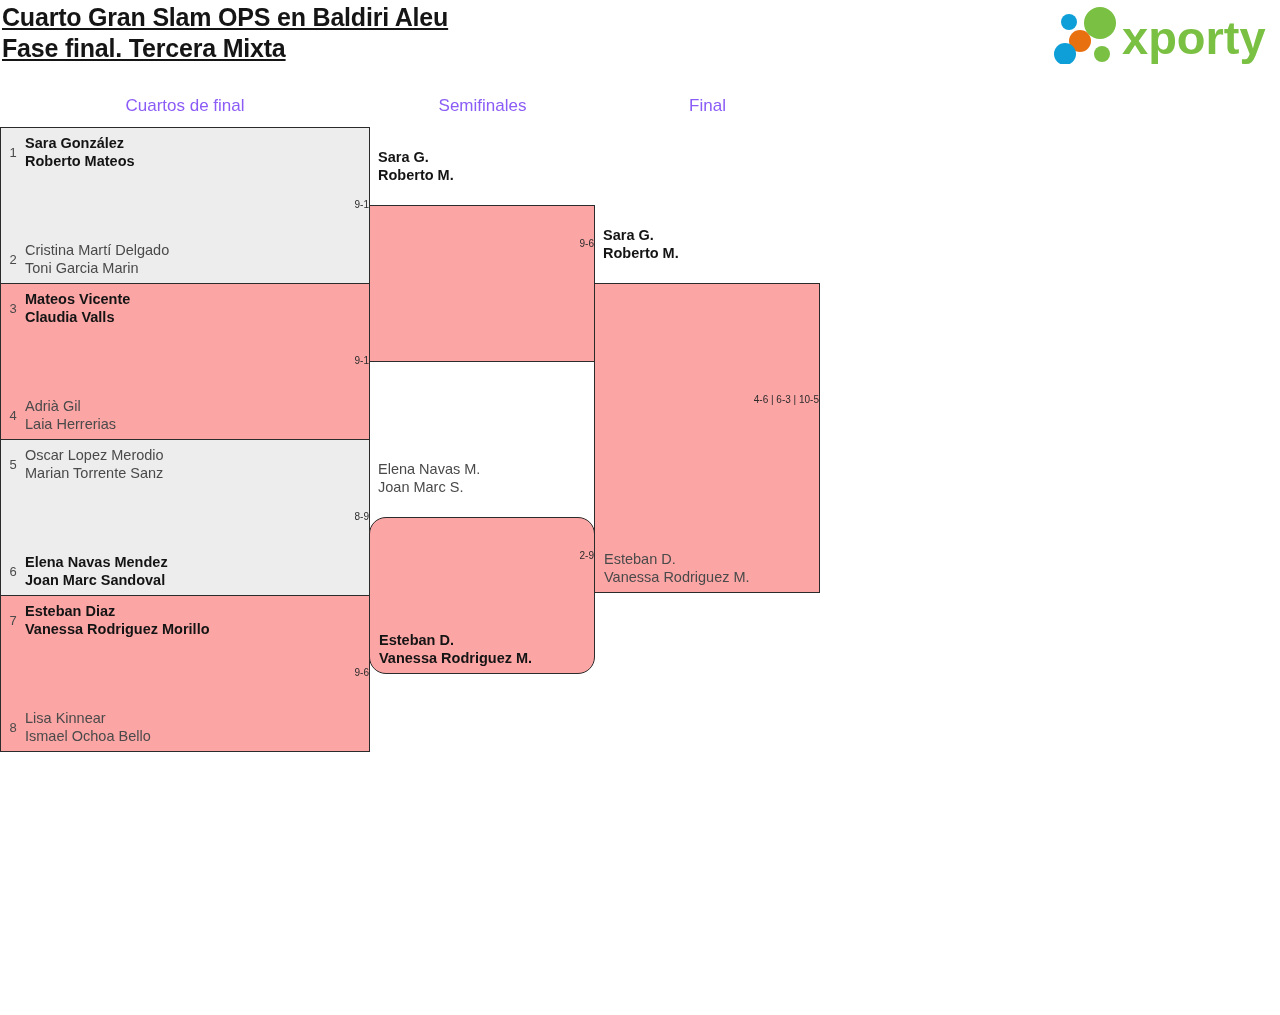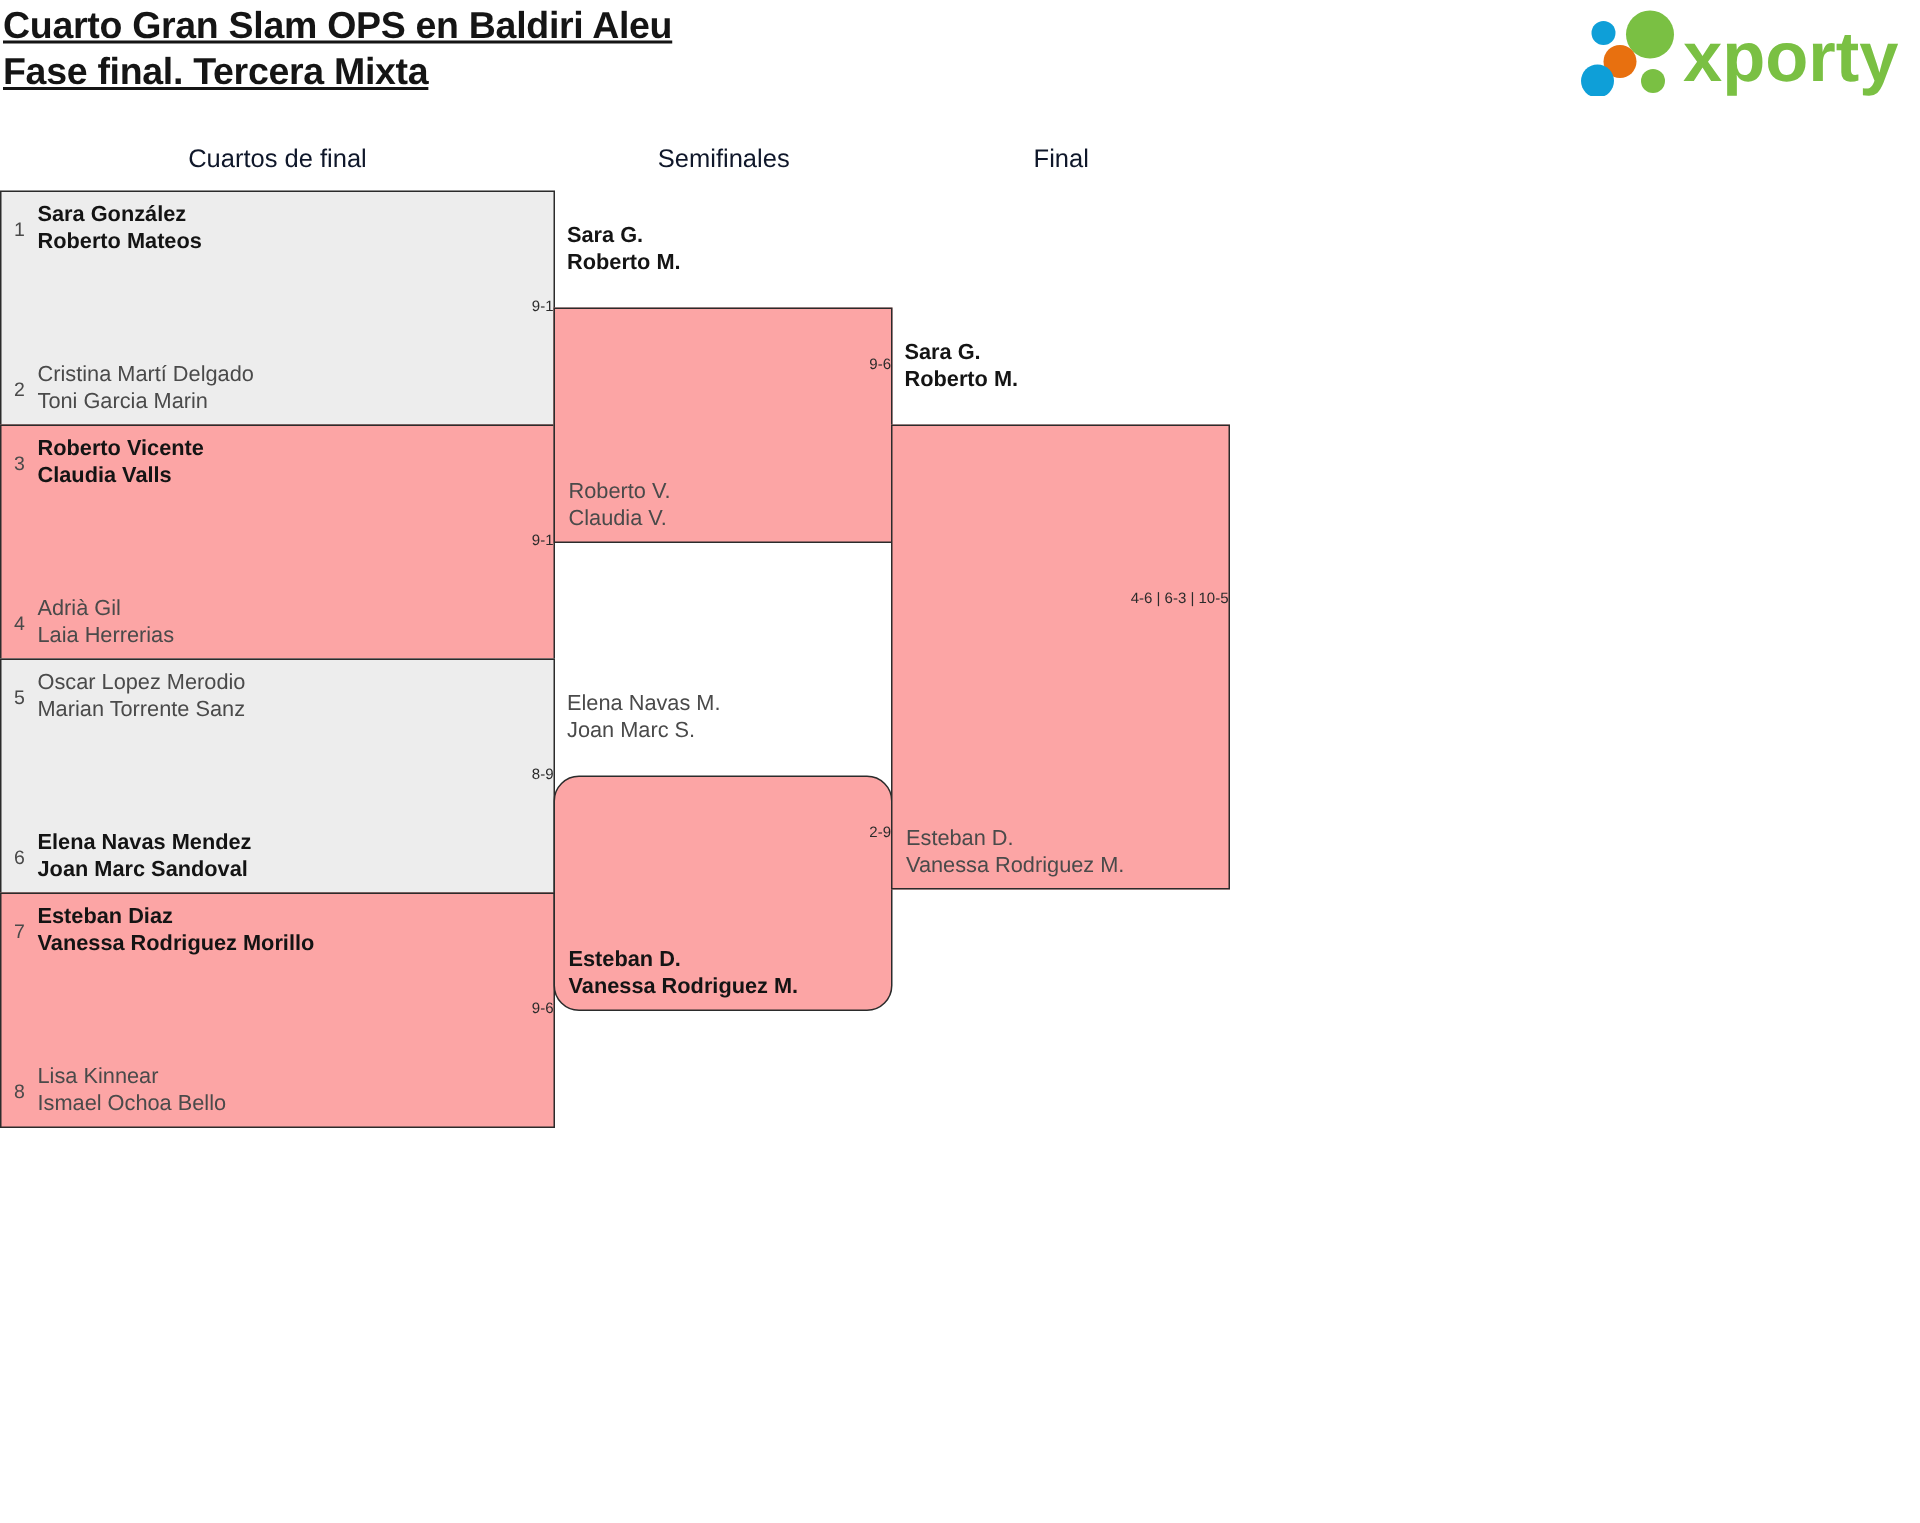--- a/index.html
+++ b/index.html
@@ -34,21 +34,21 @@
     position: absolute; right: 8px; top: 6px;
     width: 224px; height: 58px;
   }
   #logo svg { display: block; }
 
   
   .round-header {
     position: absolute;
     font-size: 17px;
     font-weight: 400;
-    color: #0f172a;
+    color: #8b5cf6;
     text-align: center;
     white-space: nowrap;
   }
   #rh-0 { left: 0px;   top: 96px; width: 370px; }
   #rh-1 { left: 370px; top: 96px; width: 225px; }
   #rh-2 { left: 595px; top: 96px; width: 225px; }
 
   
   .match {
     position: absolute;
@@ -168,21 +168,21 @@
       <span>Cristina Martí Delgado</span><br>
       <span>Toni Garcia Marin</span>
     </span>
   </div>
 </div>
 
 <div class="match" id="m-q1">
   <div class="team top winner">
     <span class="seed">3</span>
     <span class="names">
-      <span>Roberto Vicente</span><br>
+      <span>Mateos Vicente</span><br>
       <span>Claudia Valls</span>
     </span>
   </div>
   <div class="score">9-1</div>
   <div class="team bottom">
     <span class="seed">4</span>
     <span class="names">
       <span>Adrià Gil</span><br>
       <span>Laia Herrerias</span>
     </span>
@@ -230,26 +230,20 @@
   <span>Roberto M.</span>
 </div>
 
 <div class="overflow-label names" style="left:378px; top:460px; color:#4a4a4a;">
   <span>Elena Navas M.</span><br>
   <span>Joan Marc S.</span>
 </div>
 
 <div class="match" id="m-s0">
   <div class="score">9-6</div>
-  <div class="team bottom noseed">
-    <span class="names">
-      <span>Roberto V.</span><br>
-      <span>Claudia V.</span>
-    </span>
-  </div>
 </div>
 
 <div class="match" id="m-s1">
   <div class="score">2-9</div>
   <div class="team bottom noseed winner">
     <span class="names">
       <span>Esteban D.</span><br>
       <span>Vanessa Rodriguez M.</span>
     </span>
   </div>

